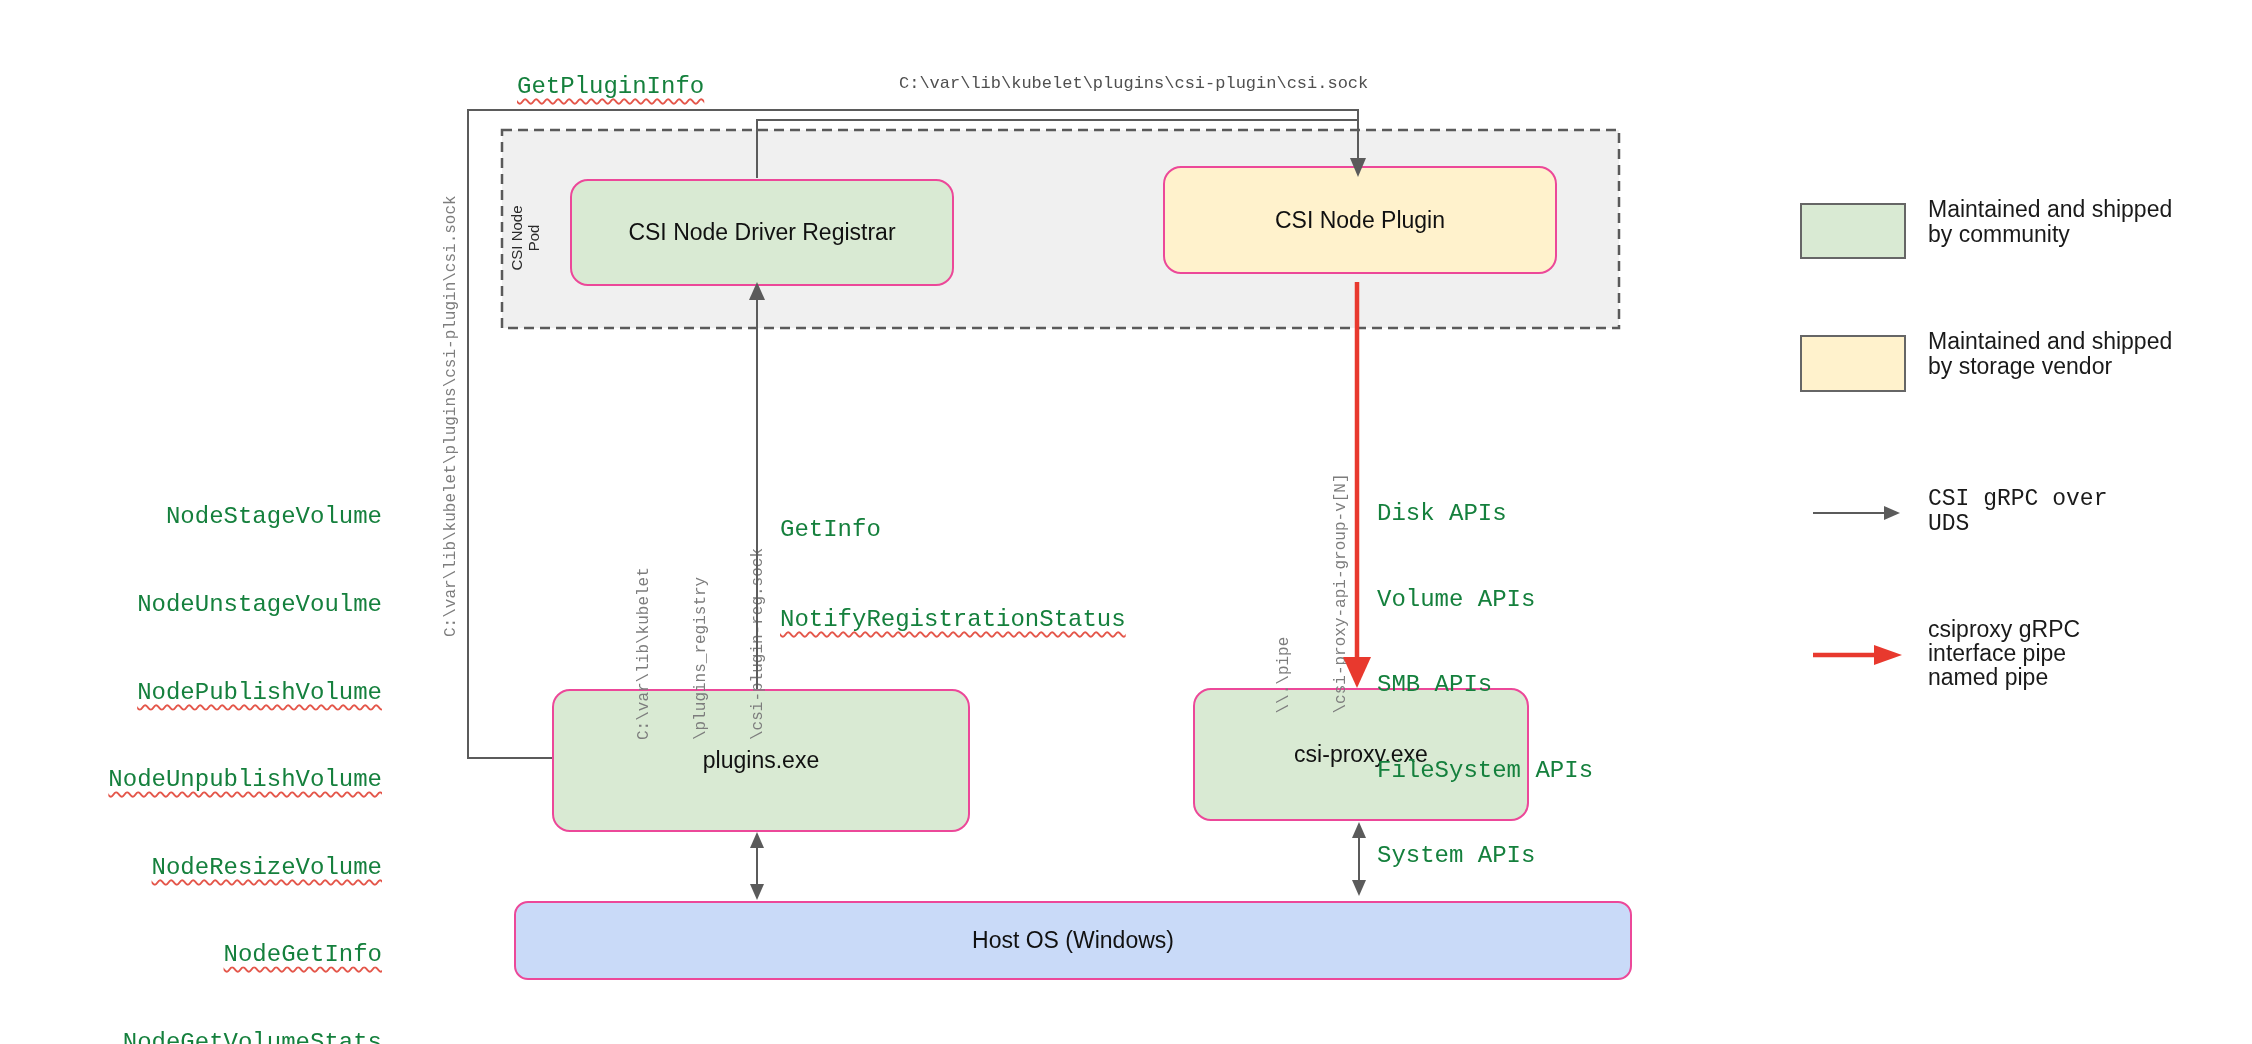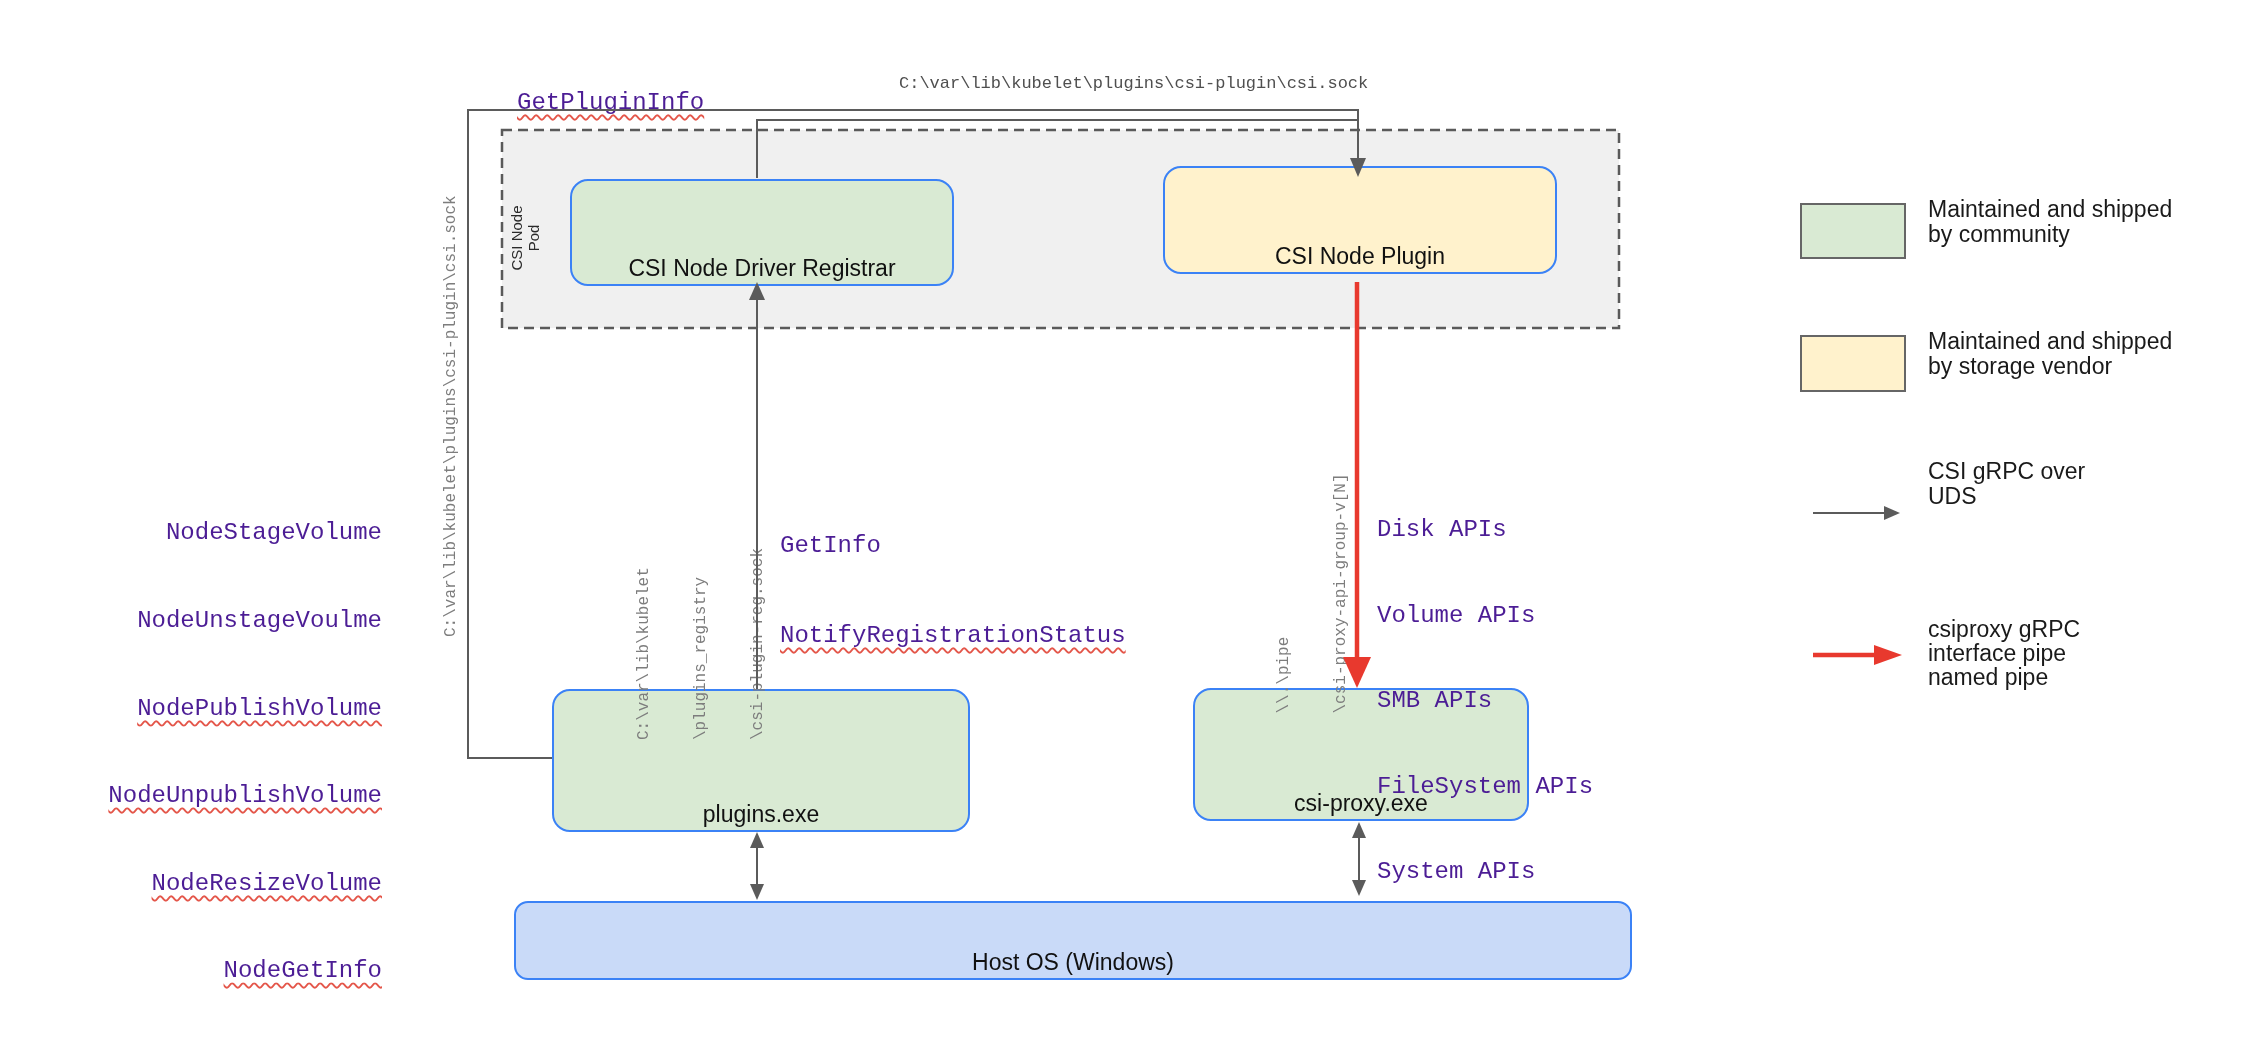--- a/index.html
+++ b/index.html
@@ -1,27 +1,27 @@
 <!DOCTYPE html>
 <html><head>
 <meta charset="utf-8">
 <style>
   html,body{margin:0;padding:0;background:#ffffff;}
   #canvas{position:relative;width:2252px;height:1044px;background:#ffffff;overflow:hidden;
           font-family:"Liberation Sans",sans-serif;}
   .abs{position:absolute;}
   svg.layer{position:absolute;left:0;top:0;pointer-events:none;}
   .mono{font-family:"Liberation Mono","DejaVu Sans Mono",monospace;white-space:pre;}
-  .rpc-big{font-size:24px;color:#4c1d95;line-height:29.2px;margin-top:16px;}
+  .rpc-big{font-size:24px;color:#15803d;line-height:29.2px;}
   .path-small{font-size:17px;color:#4f4f4f;}
   .vpath{font-size:16px;color:#7d7d7d;line-height:19px;transform:rotate(-90deg);text-align:left;}
   .sq{text-decoration-line:underline;text-decoration-style:wavy;text-decoration-color:#e4564a;
       text-decoration-thickness:1.6px;text-underline-offset:5px;}
-  .node-box{position:absolute;border:2px solid #3b82f6;border-radius:18px;display:flex;
-            flex-direction:column;align-items:center;justify-content:flex-end;
+  .node-box{position:absolute;border:2px solid #ec4899;border-radius:18px;display:flex;
+            flex-direction:column;align-items:center;justify-content:center;
             font-size:23px;color:#111111;text-align:center;line-height:31px;}
   .legend-text{font-size:23px;color:#1a1a1a;line-height:25px;}
   .legend-swatch{position:absolute;border:2px solid #666666;}
   .pod-label{font-size:15px;color:#2a2a2a;transform:rotate(-90deg);text-align:center;}
   .gline{stroke:#5b5b5b;stroke-width:2;fill:none;}
   .ghead{fill:#5b5b5b;stroke:none;}
   .rline{stroke:#e8392e;stroke-width:4.5;fill:none;}
   .rhead{fill:#e8392e;stroke:none;}
 </style>
 </head>
@@ -99,21 +99,21 @@
     <div>Maintained and shipped</div>
     <div>by community</div>
   </div>
 
   <div class="legend-swatch" style="left:1800px;top:335px;width:102px;height:53px;background:#fff2cc;"></div>
   <div class="abs legend-text" style="left:1928px;top:329px;">
     <div>Maintained and shipped</div>
     <div>by storage vendor</div>
   </div>
 
-  <div class="abs legend-text" style="left:1928px;top:459px;">
+  <div class="abs legend-text" style="left:1928px;top:487px;font-family:Liberation Mono, monospace;">
     <div>CSI gRPC over</div>
     <div>UDS</div>
   </div>
 
   <div class="abs legend-text" style="left:1928px;top:617px;line-height:24px;">
     <div>csiproxy gRPC</div>
     <div>interface pipe</div>
     <div>named pipe</div>
   </div>
 

